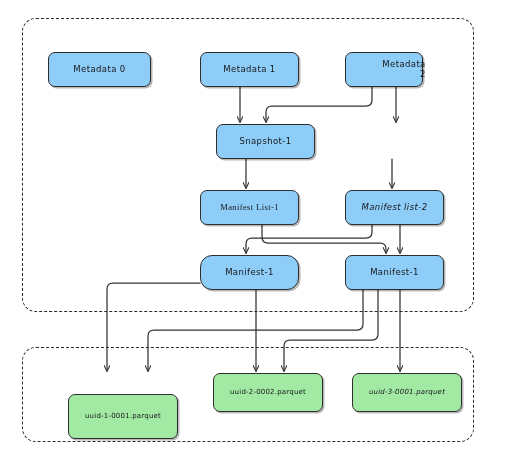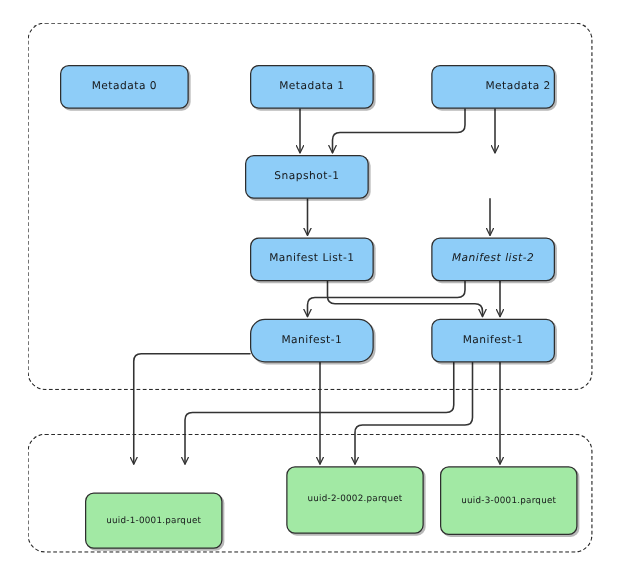--- a/index.html
+++ b/index.html
@@ -99,32 +99,32 @@
     </g>
   </svg>
 
   <div class="group-box" style="left:22px; top:18px; width:452px; height:294px;"></div>
   <div class="group-box" style="left:22px; top:347px; width:452px; height:95px;"></div>
 
   <div class="node node-blue" style="left:48px; top:52px; width:103px; height:35px;">Metadata 0</div>
 
   <div class="node node-blue" style="left:200px; top:52px; width:99px; height:35px;">Metadata 1</div>
 
-  <div class="node node-blue" style="left:345px; top:52px; width:99px; height:35px;padding-left:40px;">Metadata 2</div>
+  <div class="node node-blue" style="left:345px; top:52px; width:78px; height:35px;padding-left:40px;">Metadata 2</div>
 
-  <div class="node node-blue" style="left:196px; top:124px; width:99px; height:35px;">Snapshot-1</div>
+  <div class="node node-blue" style="left:216px; top:124px; width:99px; height:35px;">Snapshot-1</div>
 
 
-  <div class="node node-blue" style="left:200px; top:190px; width:99px; height:35px;">Manifest List-1</div>
+  <div class="node node-blue" style="left:200px; top:190px; width:99px; height:35px;font-family:Liberation Serif, serif;">Manifest List-1</div>
 
   <div class="node node-blue" style="left:345px; top:190px; width:99px; height:35px;font-style:italic;">Manifest list-2</div>
 
   <div class="node node-blue" style="left:200px; top:255px; width:99px; height:35px;border-radius:12px;">Manifest-1</div>
 
   <div class="node node-blue" style="left:345px; top:255px; width:99px; height:35px;">Manifest-1</div>
 
   <div class="node node-green" style="left:68px; top:394px; width:110px; height:45px;">uuid-1-0001.parquet</div>
 
-  <div class="node node-green" style="left:213px; top:373px; width:110px; height:54px;margin-left:16px;">uuid-2-0002.parquet</div>
+  <div class="node node-green" style="left:213px; top:373px; width:110px; height:39px;">uuid-2-0002.parquet</div>
 
-  <div class="node node-green" style="left:352px; top:373px; width:110px; height:55px;">uuid-3-0001.parquet</div>
+  <div class="node node-green" style="left:352px; top:373px; width:110px; height:39px;font-style:italic;">uuid-3-0001.parquet</div>
 
 </div>
 
 </body></html>

